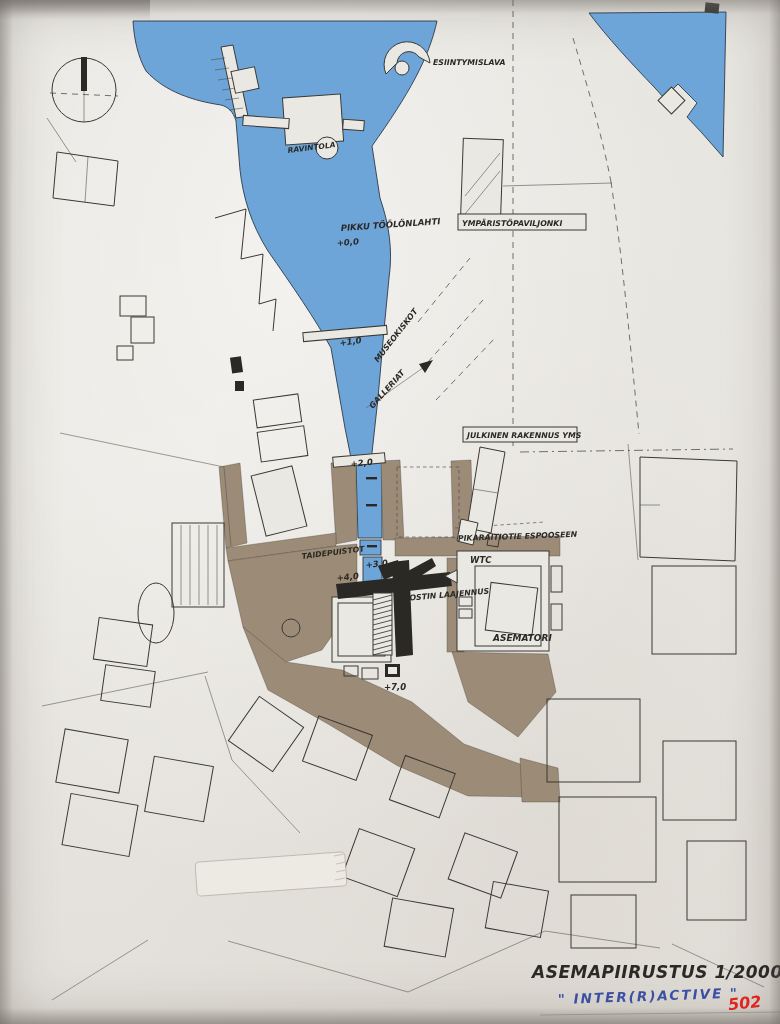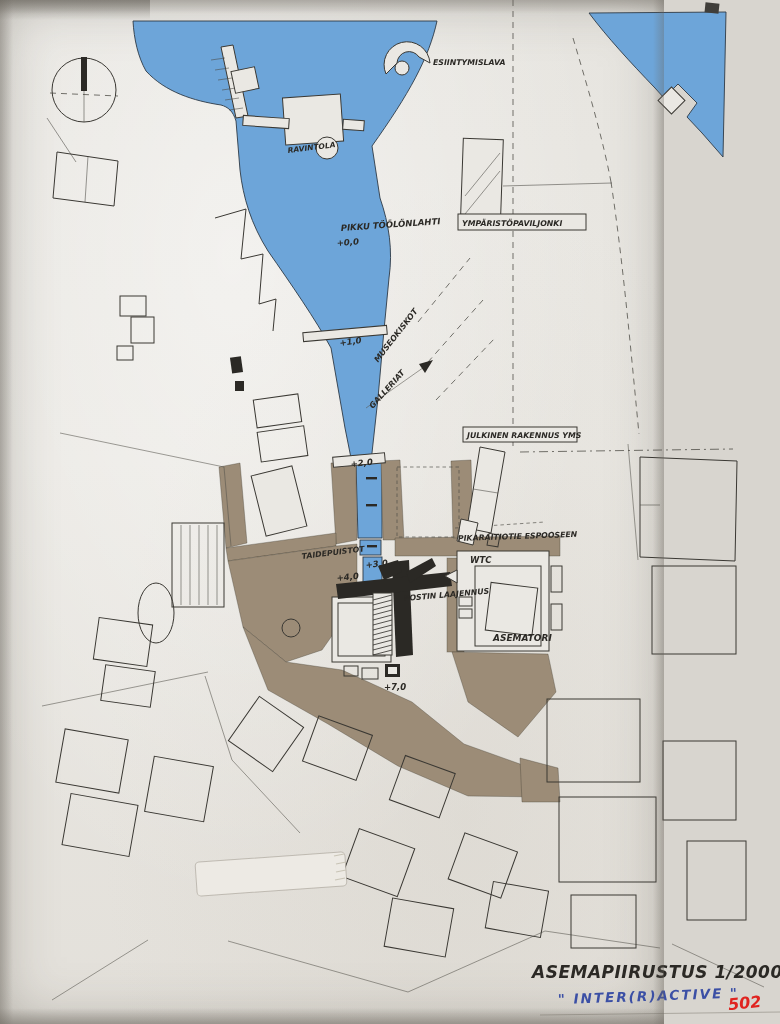--- a/index.html
+++ b/index.html
@@ -1,17 +1,17 @@
 <!DOCTYPE html>
 <html><head>
 <meta charset="utf-8">
 <style>
   html,body{margin:0;padding:0;width:780px;height:1024px;overflow:hidden;background:#d8d5cf;}
   .page{
-    position:relative;width:664px;height:1024px;
+    position:relative;width:780px;height:1024px;
     background:
       radial-gradient(ellipse at 35% 25%, rgba(255,255,255,0.45), rgba(255,255,255,0) 60%),
       radial-gradient(ellipse at 70% 80%, rgba(210,205,196,0.35), rgba(210,205,196,0) 55%),
       linear-gradient(180deg,#e7e5e0 0%,#eae8e3 45%,#e3e0da 100%);
     box-shadow: inset 0 0 55px rgba(95,90,80,0.38);
     font-family:"DejaVu Sans", sans-serif;
   }
   svg{position:absolute;left:0;top:0;}
   .edge{position:absolute;pointer-events:none;}
   .edge-top{left:0;top:0;width:100%;height:14px;background:linear-gradient(180deg,rgba(115,110,102,0.40),rgba(115,110,102,0));}

